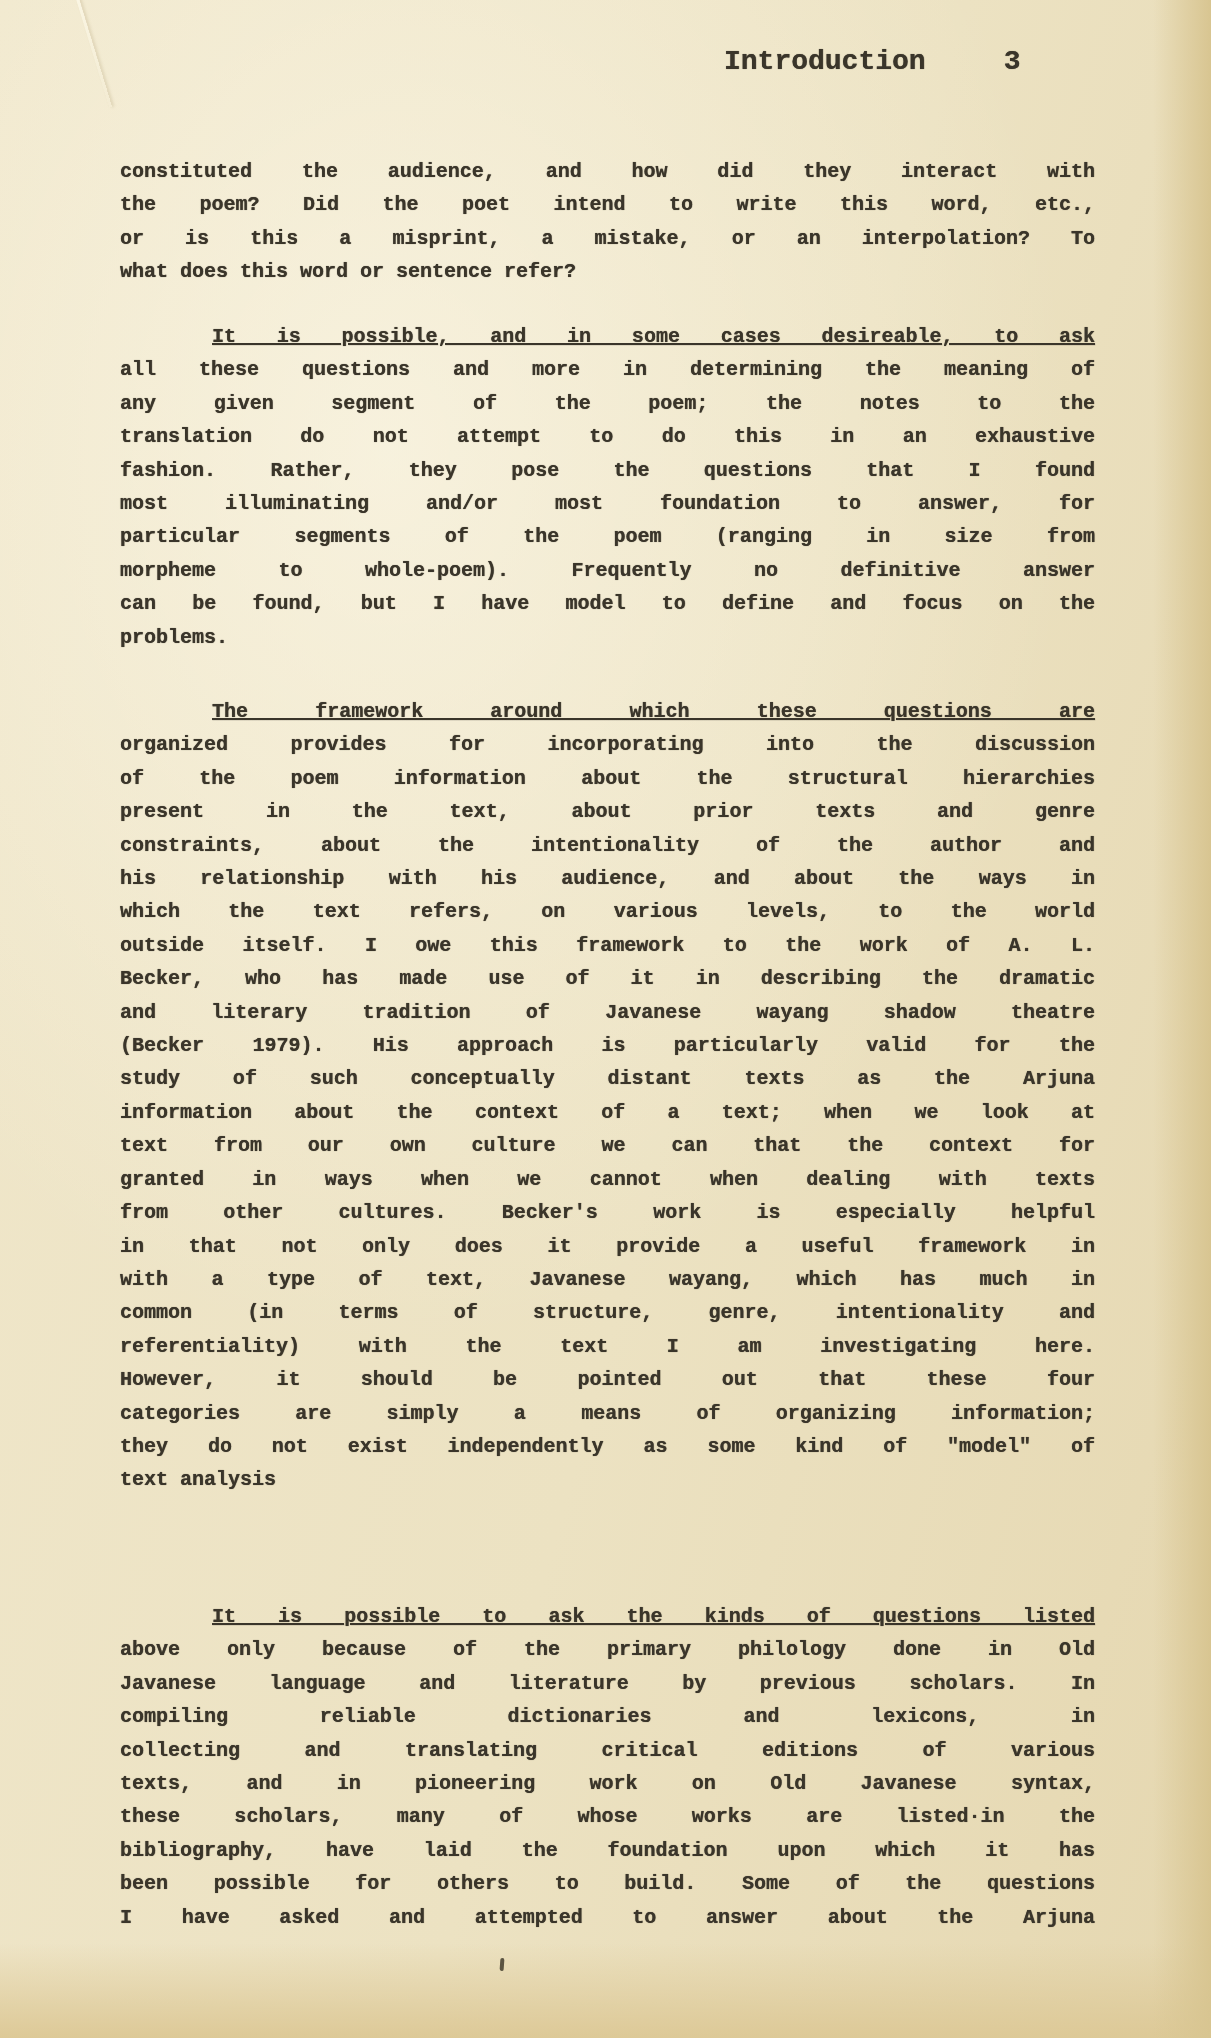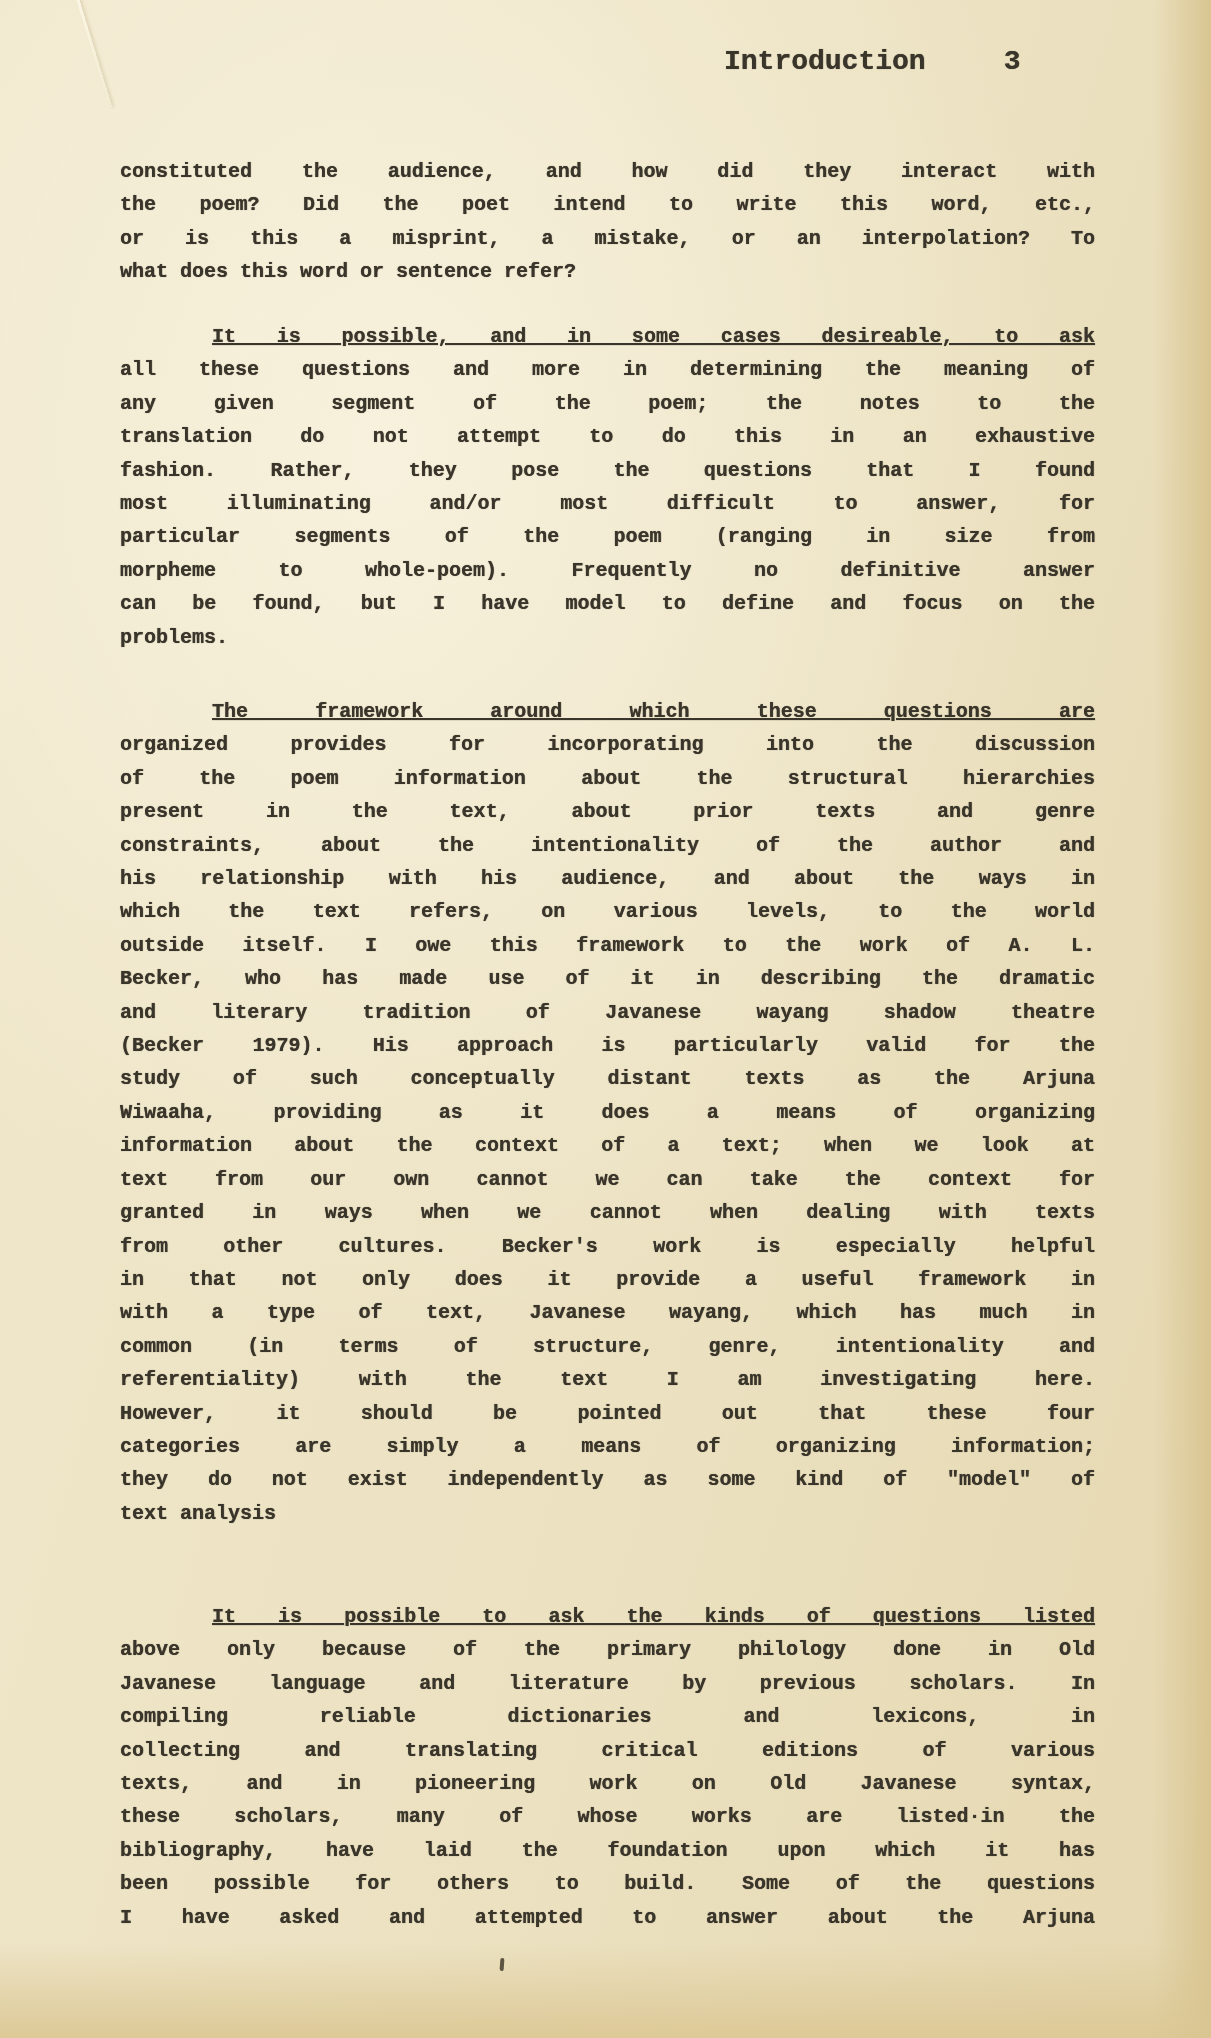--- a/index.html
+++ b/index.html
@@ -78,42 +78,41 @@
     <div class="line just">the poem?  Did the poet intend to write this word, etc.,</div>
     <div class="line just">or is this a misprint, a mistake, or an interpolation?  To</div>
     <div class="line">what does this word or sentence refer?</div>
   </div>
 <div id="para-1" class="para ink">
     <div class="line just indent">It is possible, and in some cases desireable, to ask</div>
     <div class="line just">all these questions and more in determining the meaning of</div>
     <div class="line just">any given segment of the poem;  the notes to the</div>
     <div class="line just">translation do not attempt to do this in an exhaustive</div>
     <div class="line just">fashion.  Rather, they pose the questions that I found</div>
-    <div class="line just">most illuminating and/or most difficult to answer, for</div>
+    <div class="line just">most illuminating and/or most foundation to answer, for</div>
     <div class="line just">particular segments of the poem (ranging in size from</div>
     <div class="line just">morpheme to whole-poem).  Frequently no definitive answer</div>
     <div class="line just">can be found, but I have model to define and focus on the</div>
     <div class="line">problems.</div>
   </div>
 <div id="para-2" class="para ink">
     <div class="line just indent">The framework around which these questions are</div>
     <div class="line just">organized provides for incorporating into the discussion</div>
     <div class="line just">of the poem information about the structural hierarchies</div>
     <div class="line just">present in the text, about prior texts and genre</div>
     <div class="line just">constraints, about the intentionality of the author and</div>
     <div class="line just">his relationship with his audience, and about the ways in</div>
     <div class="line just">which the text refers, on various levels, to the world</div>
     <div class="line just">outside itself.  I owe this framework to the work of A. L.</div>
     <div class="line just">Becker, who has made use of it in describing the dramatic</div>
     <div class="line just">and literary tradition of Javanese wayang shadow theatre</div>
     <div class="line just">(Becker 1979).  His approach is particularly valid for the</div>
     <div class="line just">study of such conceptually distant texts as the Arjuna</div>
-    <div class="line just">Wiwaaha, providing as it does a means of organizing</div>
     <div class="line just">information about the context of a text; when we look at</div>
-    <div class="line just">text from our own cannot we can take the context for</div>
+    <div class="line just">text from our own culture we can that the context for</div>
     <div class="line just">granted in ways when we cannot when dealing with texts</div>
     <div class="line just">from other cultures.  Becker's work is especially helpful</div>
     <div class="line just">in that not only does it provide a useful framework in</div>
     <div class="line just">with a type of text, Javanese wayang, which has much in</div>
     <div class="line just">common (in terms of structure, genre, intentionality and</div>
     <div class="line just">referentiality) with the text I am investigating here.</div>
     <div class="line just">However, it should be pointed out that these four</div>
     <div class="line just">categories are simply a means of organizing information;</div>
     <div class="line just">they do not exist independently as some kind of "model" of</div>
     <div class="line">text analysis</div>

